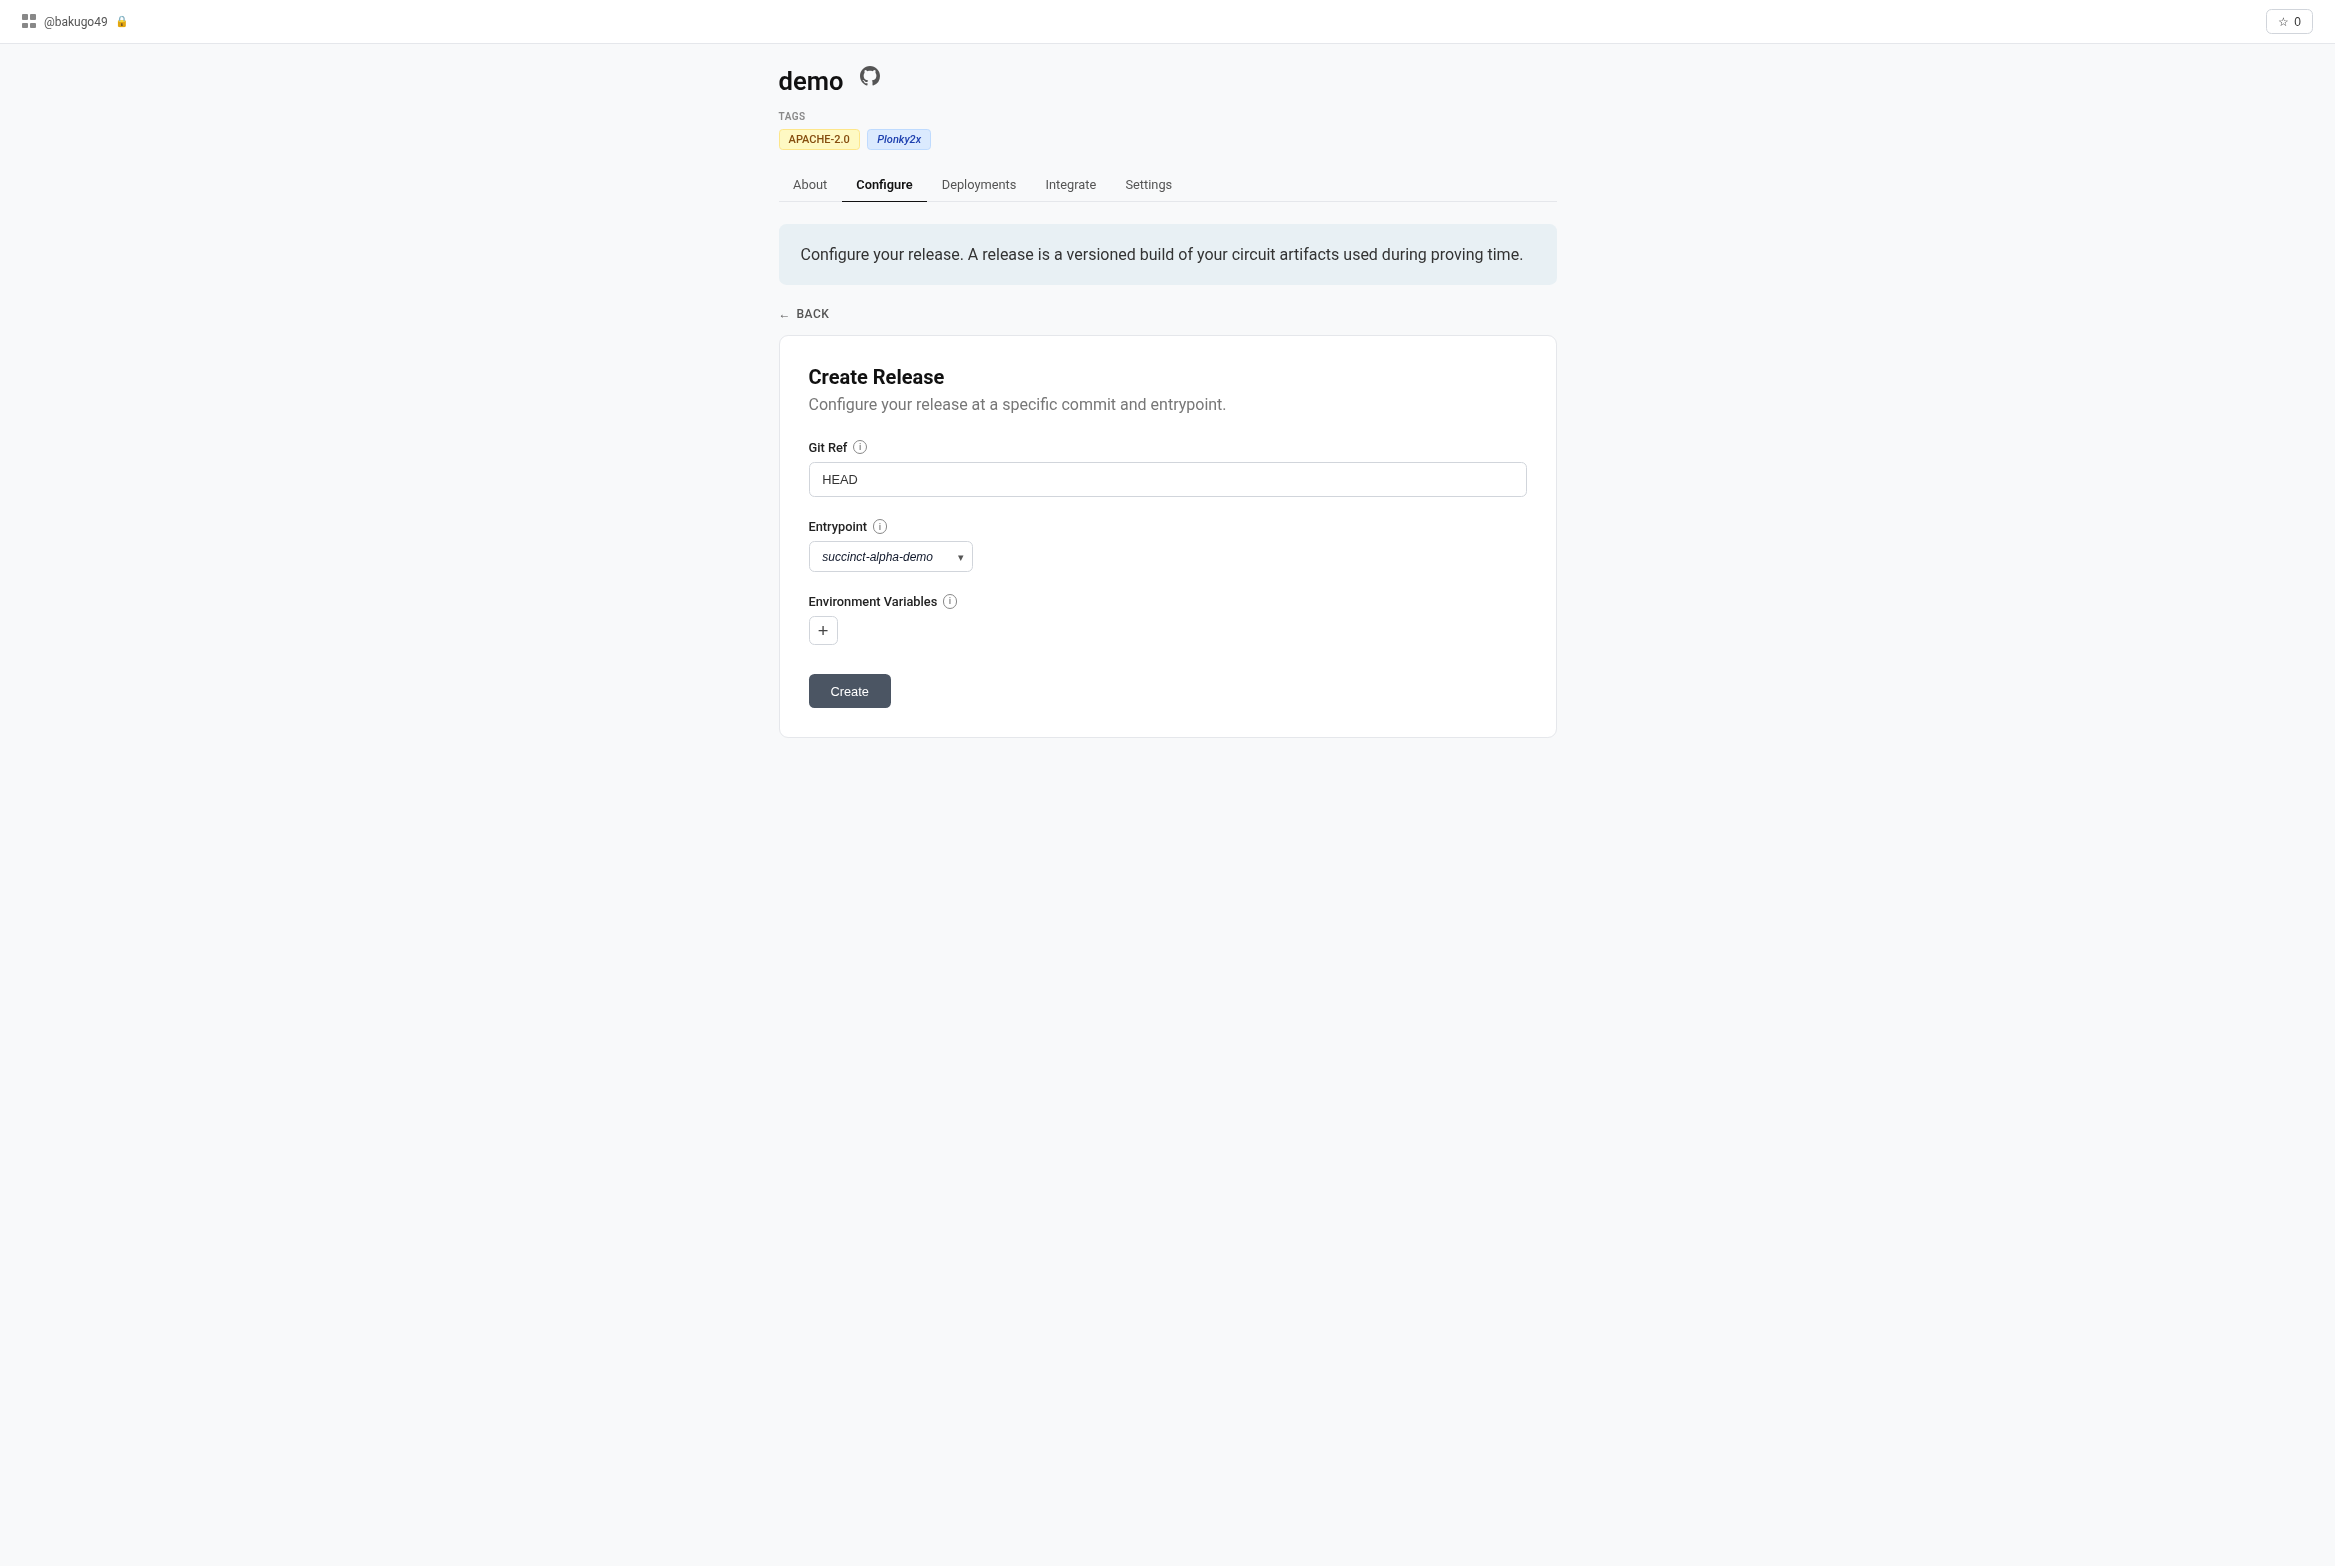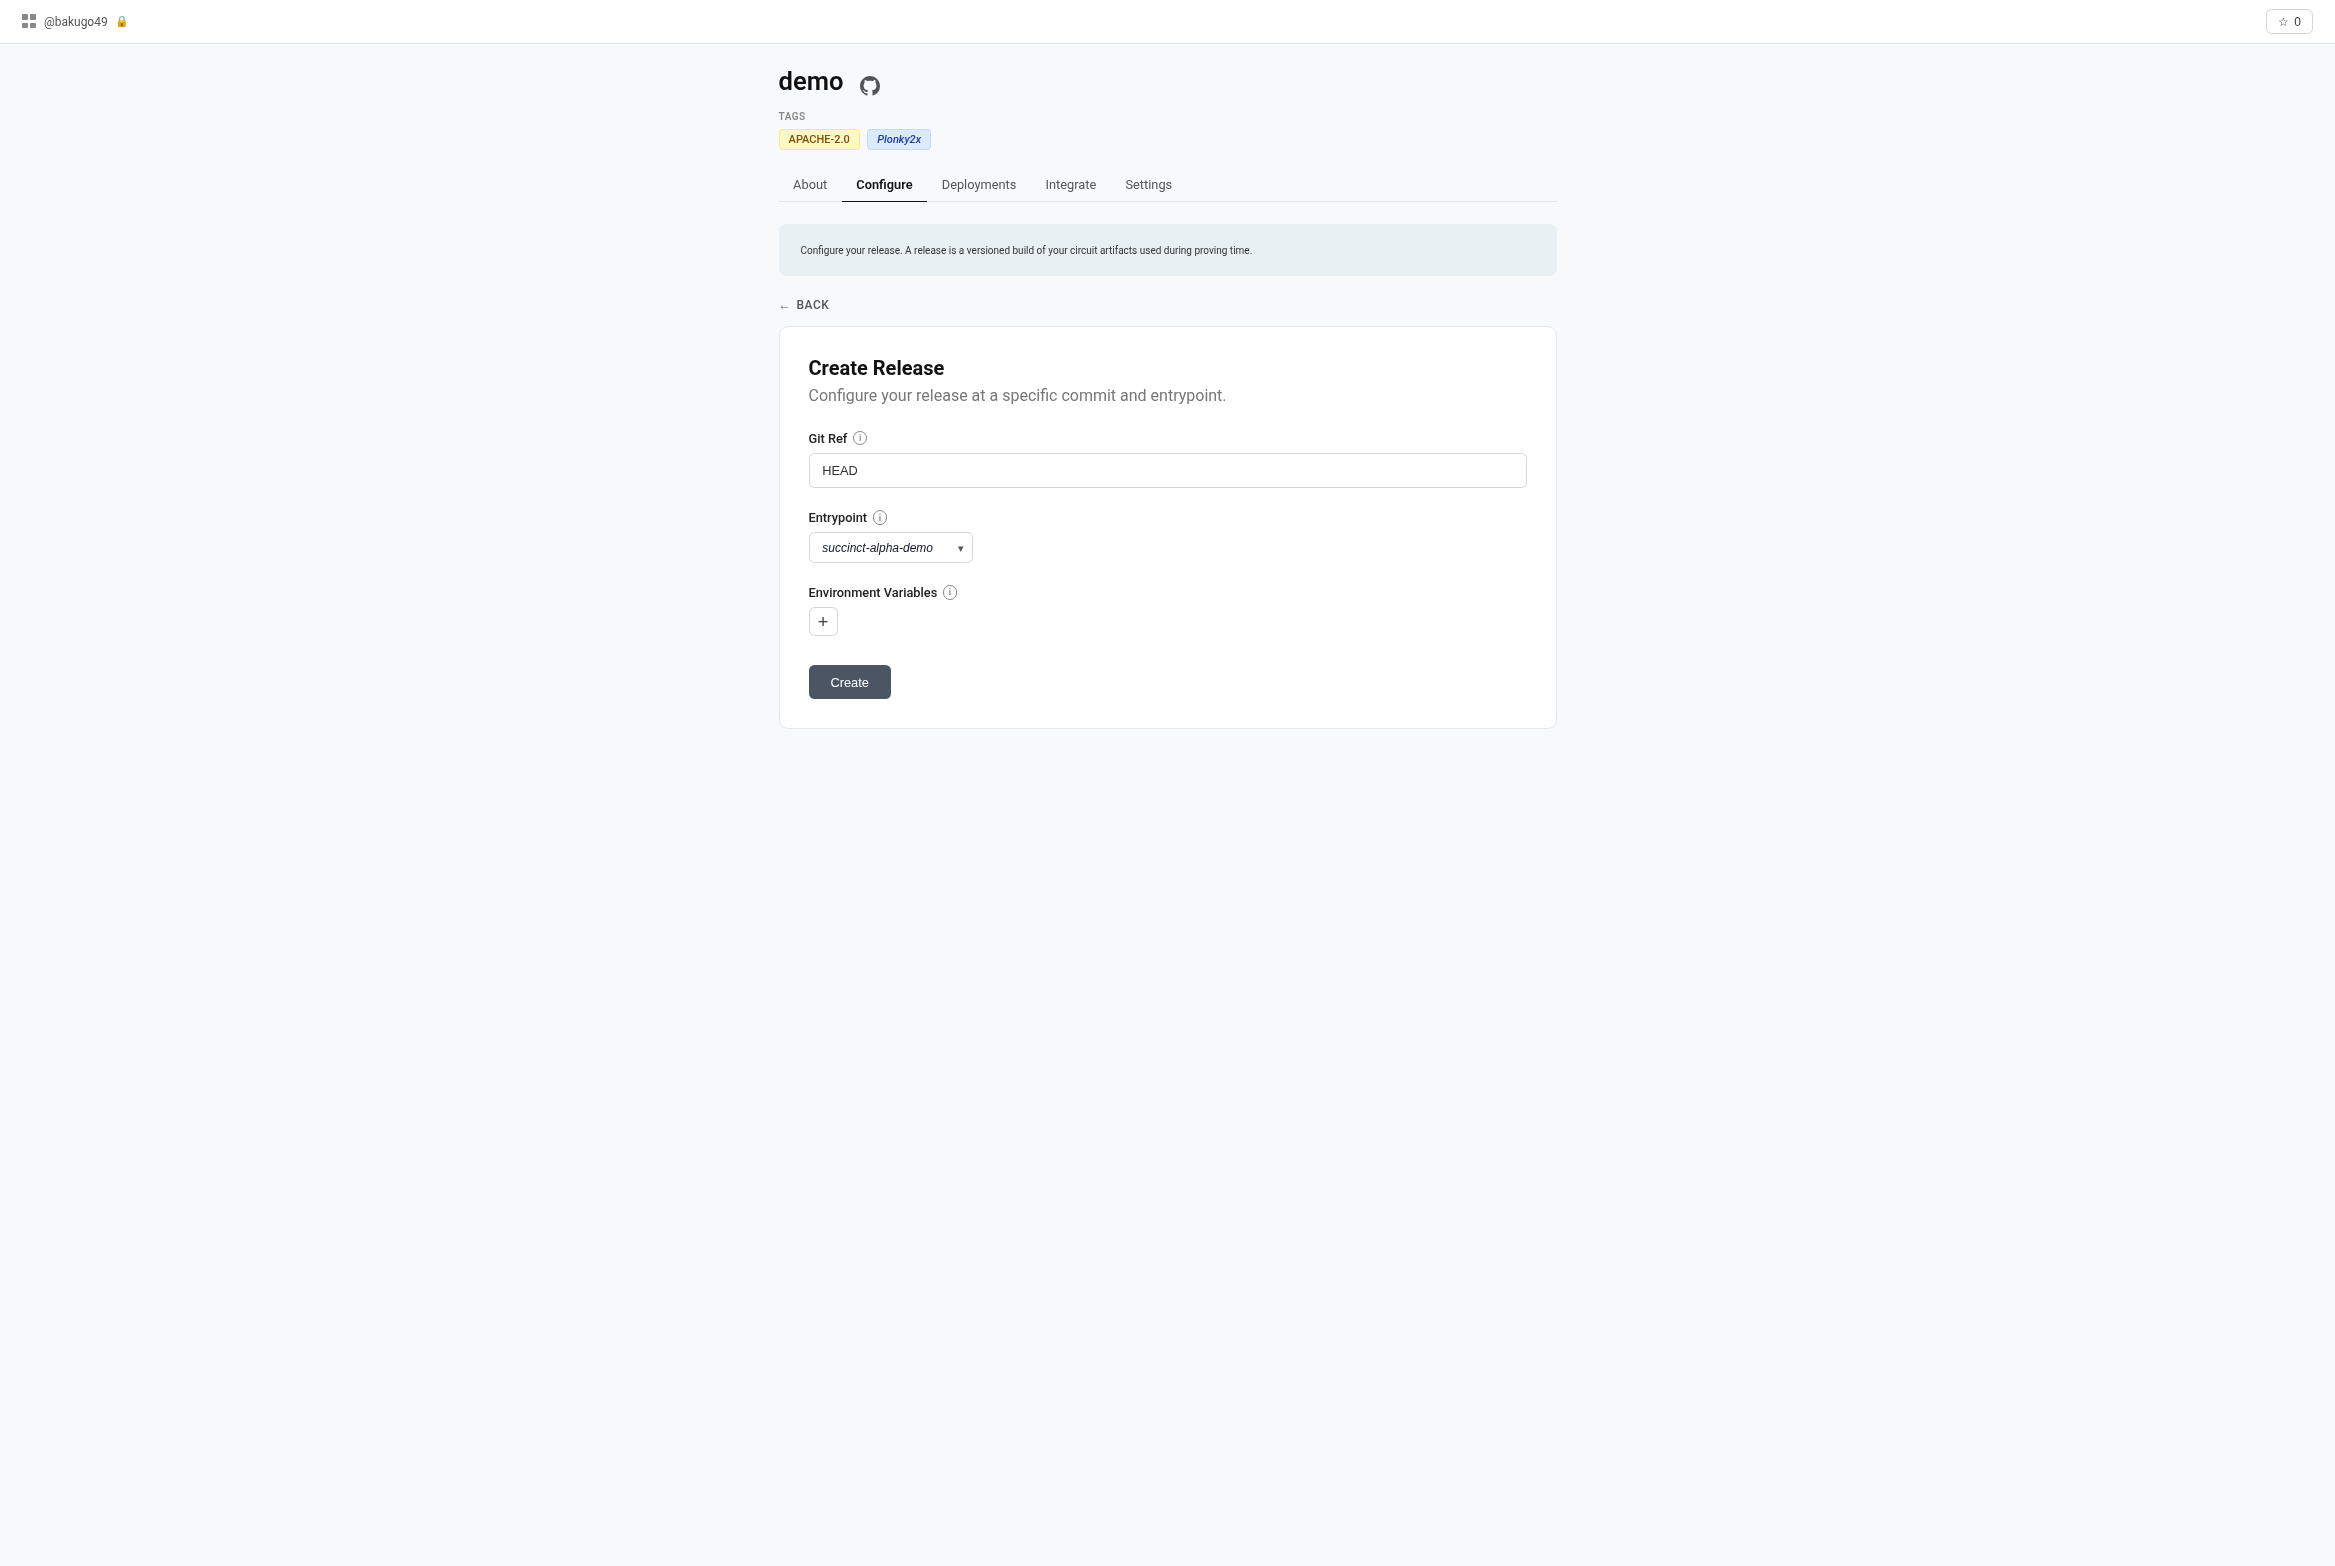--- a/index.html
+++ b/index.html
@@ -57,21 +57,21 @@
     }
 
     .page-content {
       max-width: 822px;
       margin: 0 auto;
       padding: 22px 22px 0 22px;
     }
 
     .project-title-row {
       display: flex;
-      align-items: flex-end;
+      align-items: flex-start;
       gap: 17px;
       margin-bottom: 14.6px;
     }
 
     .project-title {
       font-size: 25.6px;
       font-weight: 600;
       color: #111;
     }
 
@@ -148,21 +148,21 @@
       margin: 0 auto;
       padding: 22px;
     }
 
     .info-banner {
       background: #e8f0f4;
       border-radius: 7.3px;
       padding: 18.3px 22px;
       margin-bottom: 22px;
       color: #333;
-      font-size: 10px;
+      font-size: 16px;
       line-height: 1.5;
     }
 
     .back-link {
       display: flex;
       align-items: center;
       gap: 5.5px;
       color: #555;
       font-size: 12px;
       font-weight: 500;

